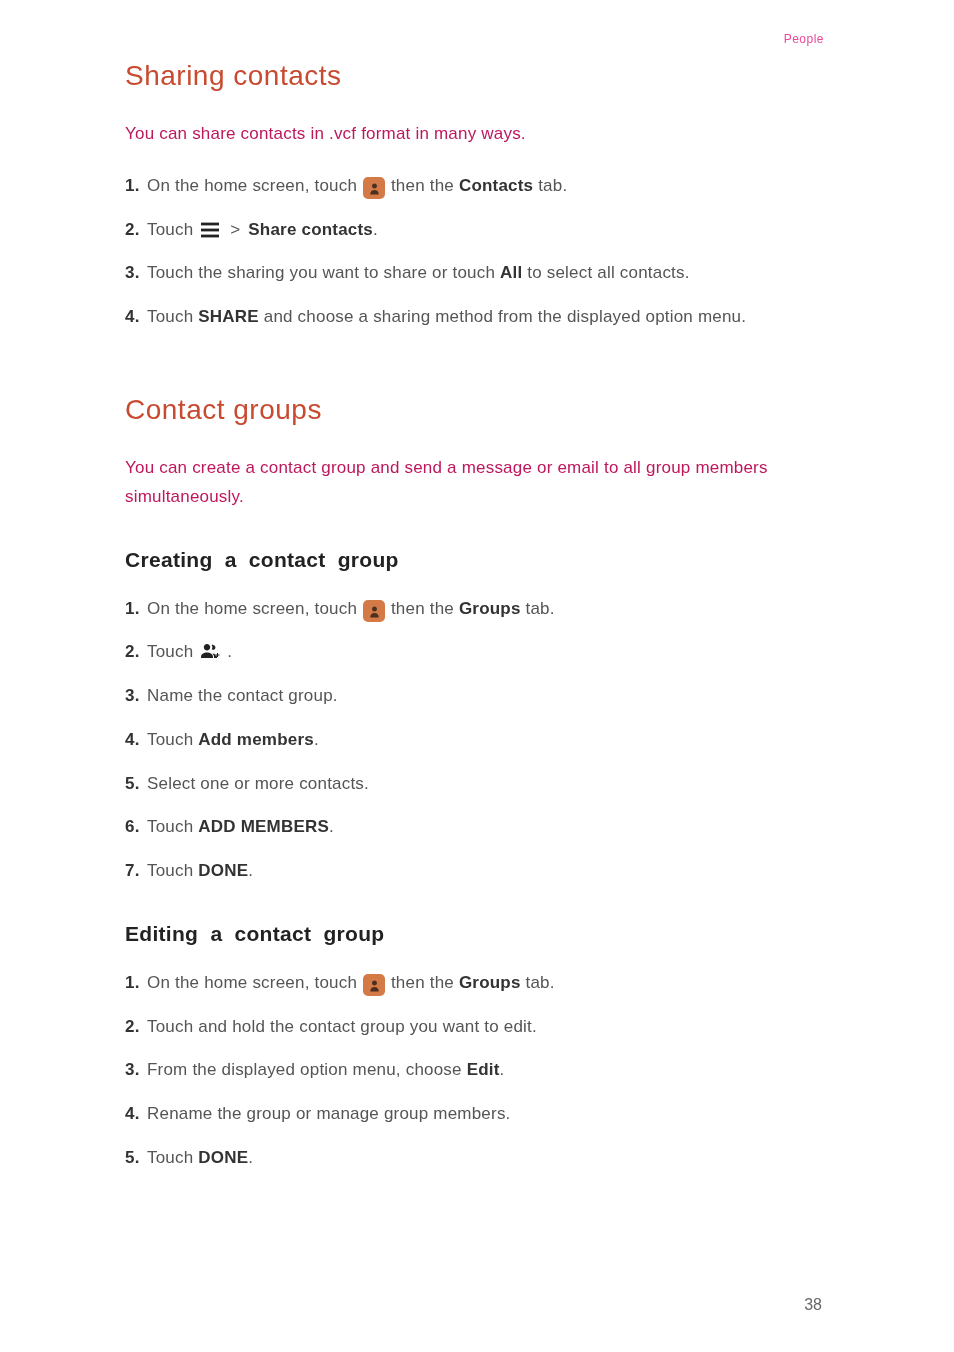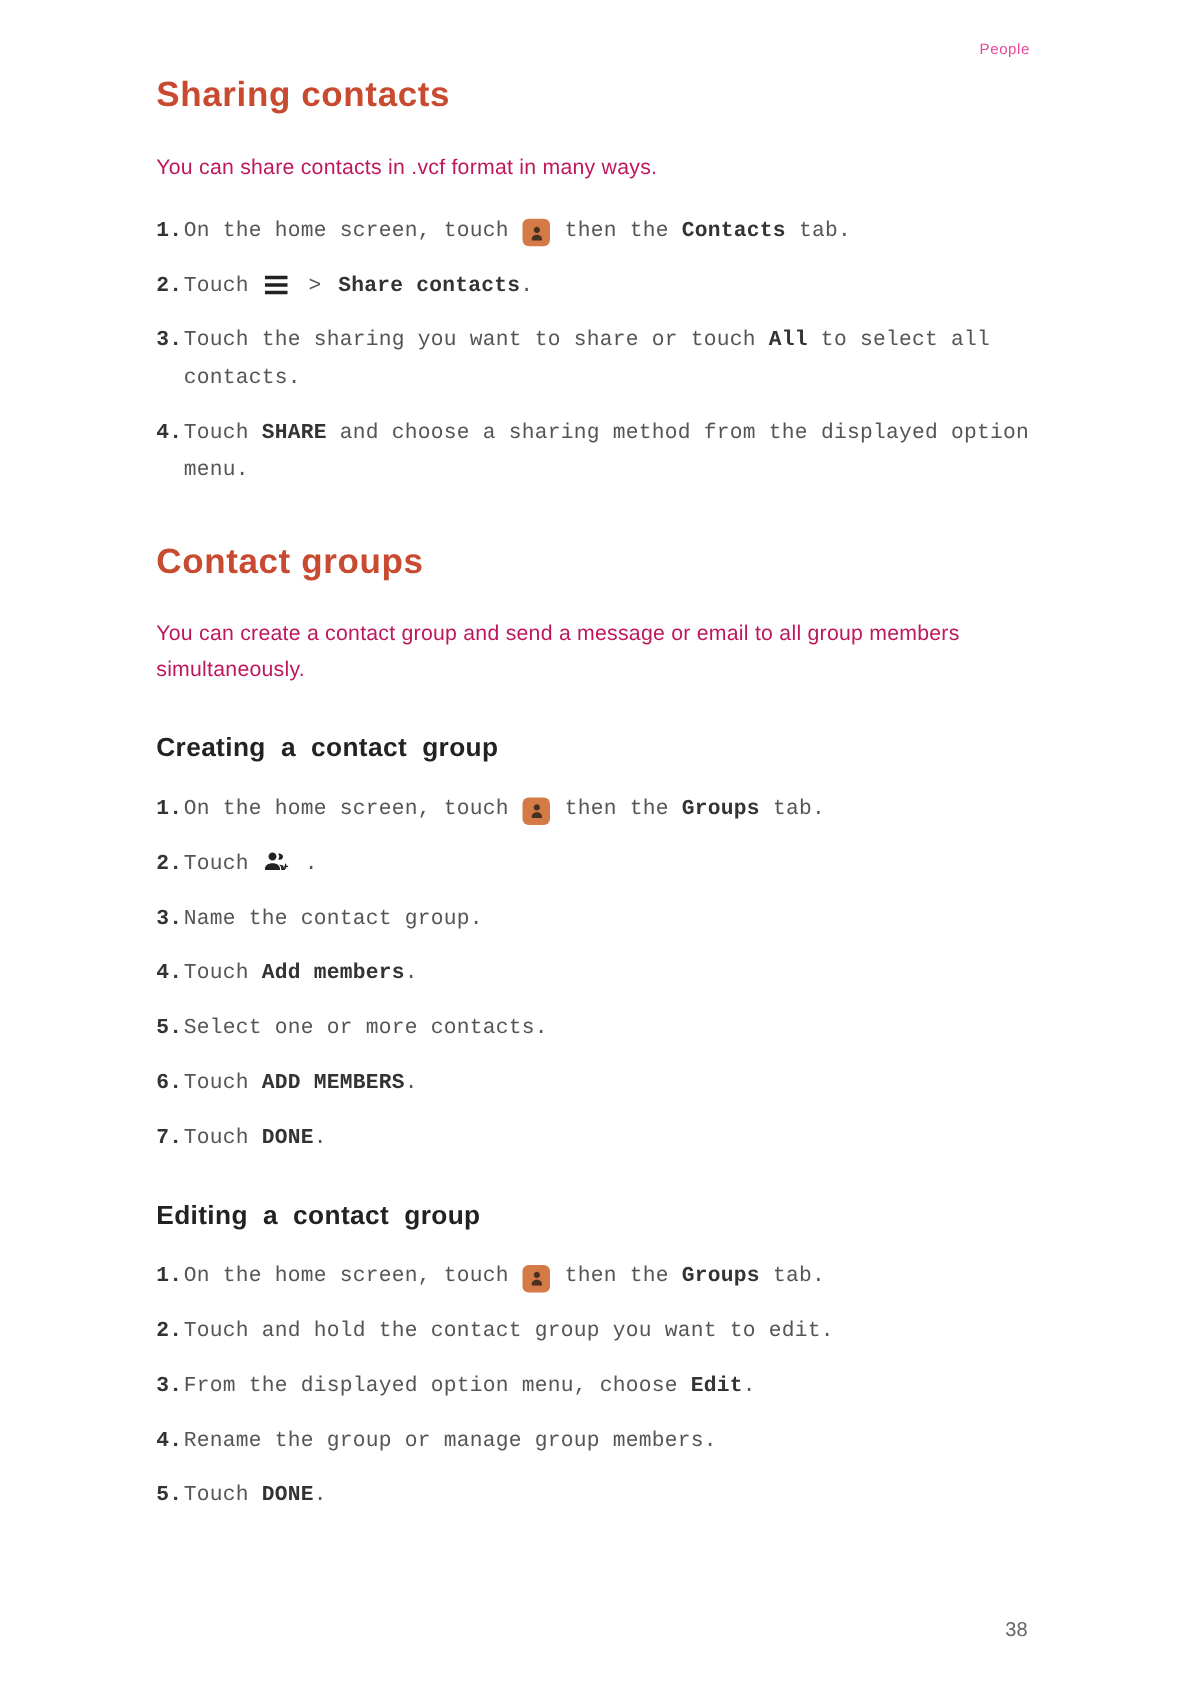--- a/index.html
+++ b/index.html
@@ -16,30 +16,30 @@
     position: absolute;
     top: 32px;
     right: 130px;
     font-size: 12px;
     color: #ec4899;
     letter-spacing: 0.5px;
   }
   h1.section-title {
     color: #c84a30;
     font-size: 28px;
-    font-weight: 700;
+    font-weight: 400;
     margin-top: 30px;
     margin-bottom: 28px;
     letter-spacing: 0.5px;
   }
   h1.section-title.first {
     margin-top: 30px;
   }
   h1.section-title.second {
-    margin-top: 42px;
+    margin-top: 62px;
   }
   p.intro {
     font-size: 17px;
     color: #be185d;
     line-height: 1.7;
     margin-bottom: 22px;
     letter-spacing: 0.2px;
   }
   ol.steps {
     list-style: none;
@@ -48,21 +48,20 @@
   }
   ol.steps > li {
     counter-increment: step;
     font-size: 17px;
     color: #555;
     line-height: 1.75;
     margin-bottom: 14px;
     padding-left: 22px;
     position: relative;
     letter-spacing: 0.2px;
-    font-family: Liberation Mono, monospace;
   }
   ol.steps > li::before {
     content: counter(step) ".";
     position: absolute;
     left: 0;
     font-weight: 700;
     color: #333;
   }
   .bold { font-weight: 700; color: #333; }
   h2.sub-title {

